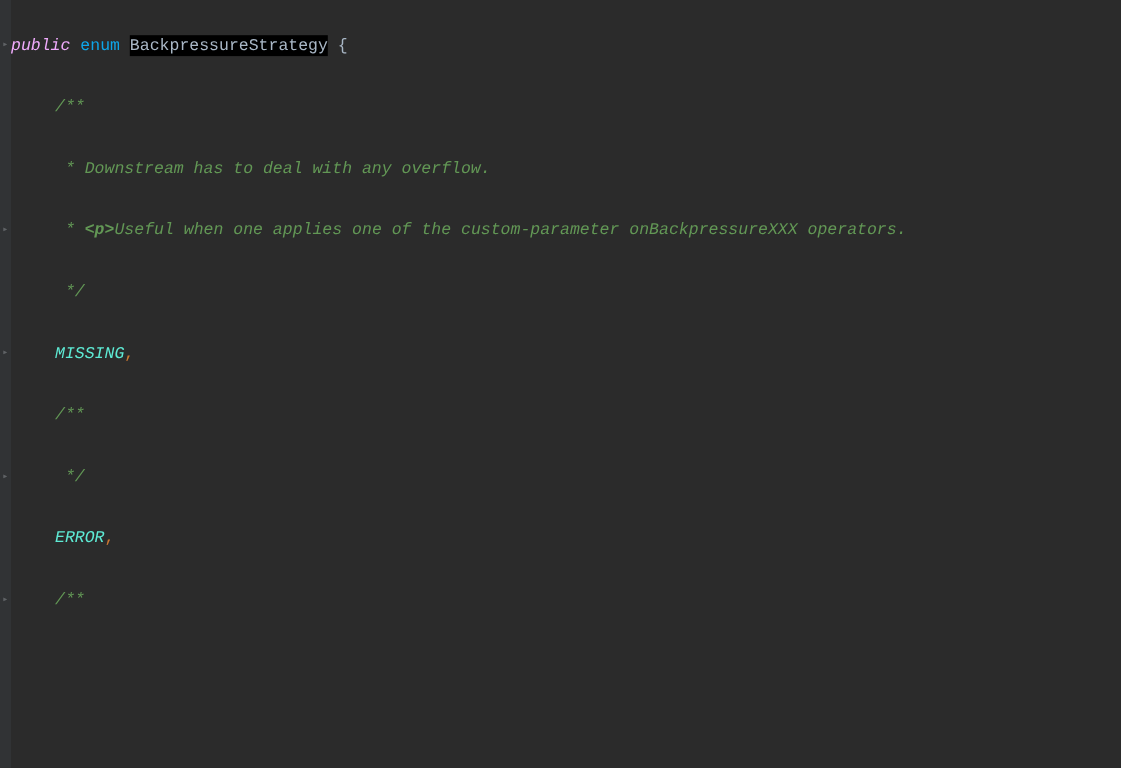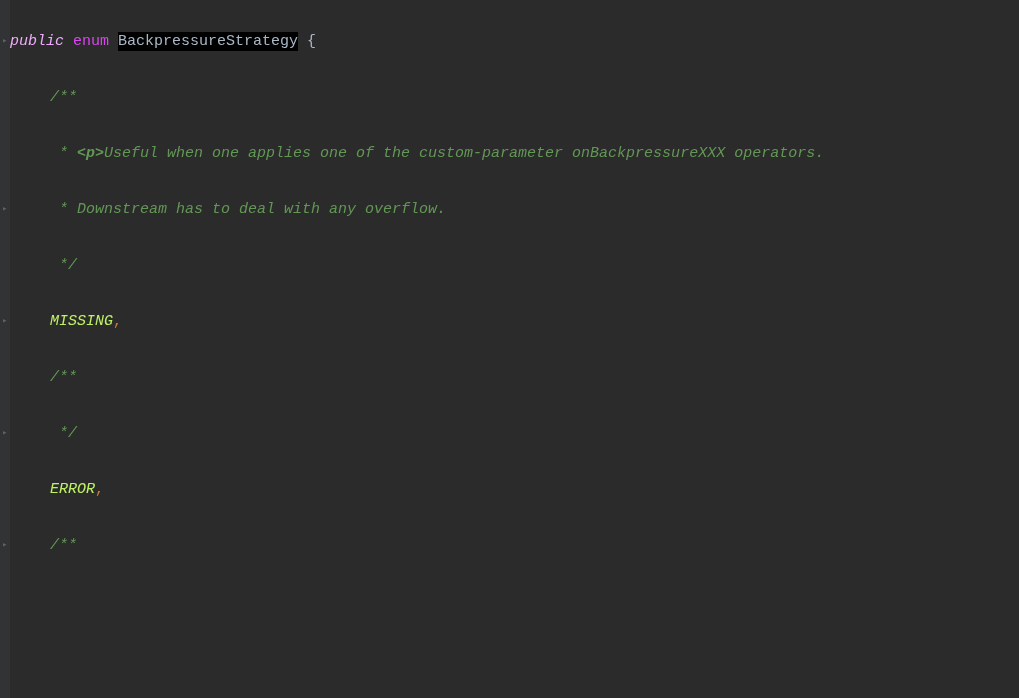--- a/index.html
+++ b/index.html
@@ -38,59 +38,59 @@
       padding-left: 10px;
       white-space: pre;
       font-style: normal;
     }
     .line {
       display: block;
       height: 28px;
       padding-left: 0px;
     }
     .kw-public { color: #f0abfc; font-style: italic; }
-    .kw-enum { color: #d946ef; }
+    .kw-enum { color: #0ea5e9; }
     .class-name { 
       color: #a9b7c6;
       background-color: #000000;
       padding: 1px 0;
     }
     .brace { color: #a9b7c6; }
     .comment { 
       color: #629755; 
       font-style: italic;
     }
     .doc-tag {
       color: #629755;
       font-style: italic;
       font-weight: bold;
     }
     .enum-const {
-      color: #bef264;
+      color: #5eead4;
       font-style: italic;
     }
     .comma { color: #cc7832; }
     .indent1 { padding-left: 40px; }
   </style>
 </head>
 <body>
 
 <div class="gutter">
   <div class="gutter-mark" style="top:36px;">▸</div>
   <div class="gutter-mark" style="top:204px;">▸</div>
   <div class="gutter-mark" style="top:316px;">▸</div>
   <div class="gutter-mark" style="top:428px;">▸</div>
   <div class="gutter-mark" style="top:540px;">▸</div>
 </div>
 
 <div class="code-area">
 <span class="line"><span class="kw-public">public</span> <span class="kw-enum">enum</span> <span class="class-name">BackpressureStrategy</span><span class="brace"> {</span></span>
 <span class="line indent1"><span class="comment">/**</span></span>
+<span class="line indent1"><span class="comment"> * Downstream has to deal with any overflow.</span></span>
 <span class="line indent1"><span class="comment"> * </span><span class="doc-tag">&lt;p&gt;</span><span class="comment">Useful when one applies one of the custom-parameter onBackpressureXXX operators.</span></span>
-<span class="line indent1"><span class="comment"> * Downstream has to deal with any overflow.</span></span>
 <span class="line indent1"><span class="comment"> */</span></span>
 <span class="line indent1"><span class="enum-const">MISSING</span><span class="comma">,</span></span>
 <span class="line indent1"><span class="comment">/**</span></span>
 <span class="line indent1"><span class="comment"> */</span></span>
 <span class="line indent1"><span class="enum-const">ERROR</span><span class="comma">,</span></span>
 <span class="line indent1"><span class="comment">/**</span></span>
 
 
 
 

